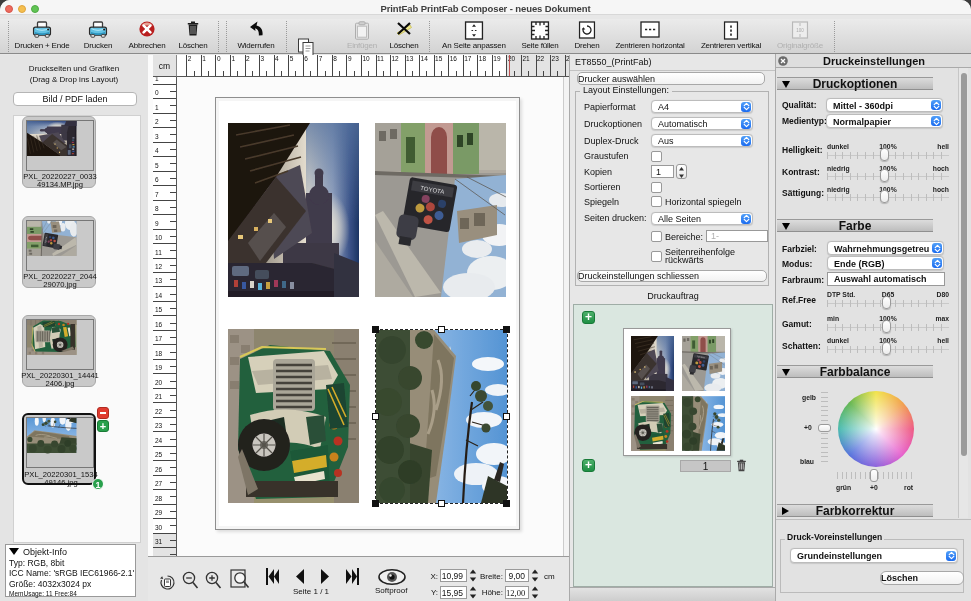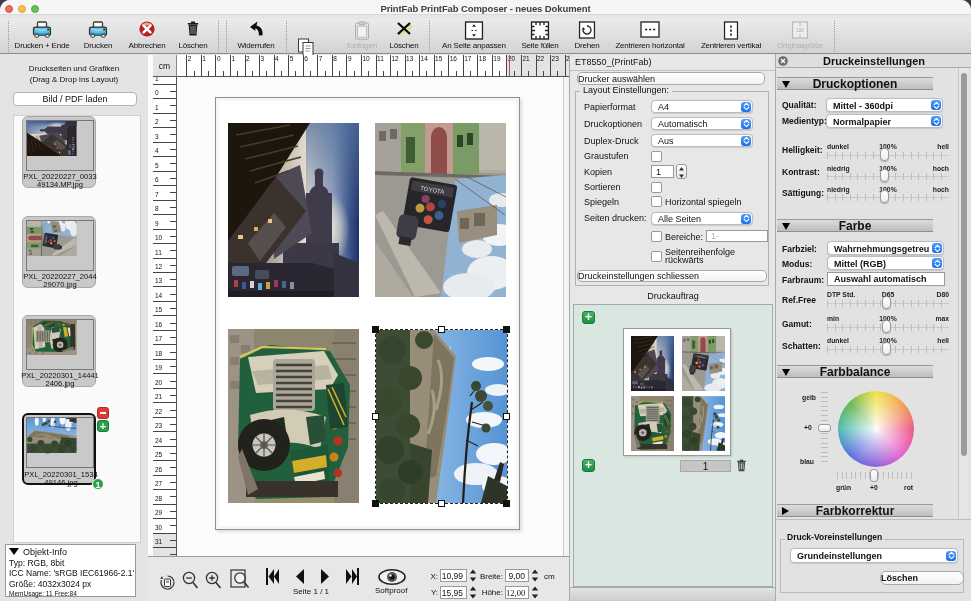--- a/index.html
+++ b/index.html
@@ -672,21 +672,21 @@
     <div class="dropdown" style="left:51px;top:187px;width:117px;height:14px;">
         <div class="dtext" style="line-height:14px;">Wahrnehmungsgetreu</div>
         <div class="bluecap">
           <svg width="9" height="9" viewBox="0 0 9 9">
             <path d="M2.2 3.6L4.5 1.3L6.8 3.6M2.2 5.4L4.5 7.7L6.8 5.4" stroke="#fff" stroke-width="1.2" fill="none" stroke-linecap="round" stroke-linejoin="round"></path>
           </svg>
         </div>
       </div>
     <div class="rp-lbl" style="left:6px;top:205px;">Modus:</div>
     <div class="dropdown" style="left:51px;top:202px;width:117px;height:14px;">
-        <div class="dtext" style="line-height:14px;">Mittel (RGB)</div>
+        <div class="dtext" style="line-height:14px;">Ende (RGB)</div>
         <div class="bluecap">
           <svg width="9" height="9" viewBox="0 0 9 9">
             <path d="M2.2 3.6L4.5 1.3L6.8 3.6M2.2 5.4L4.5 7.7L6.8 5.4" stroke="#fff" stroke-width="1.2" fill="none" stroke-linecap="round" stroke-linejoin="round"></path>
           </svg>
         </div>
       </div>
     <div class="rp-lbl" style="left:6px;top:221px;">Farbraum:</div>
     <div class="tfield" style="left:51px;top:218px;width:118px;height:14px;padding-left:6px;line-height:13px;">Auswahl automatisch</div>
     <div class="rp-lbl" style="left:6px;top:241px;">Ref.Free</div>
     <div class="sl-lbl" style="left:51px;top:237px;">DTP Std.</div>

